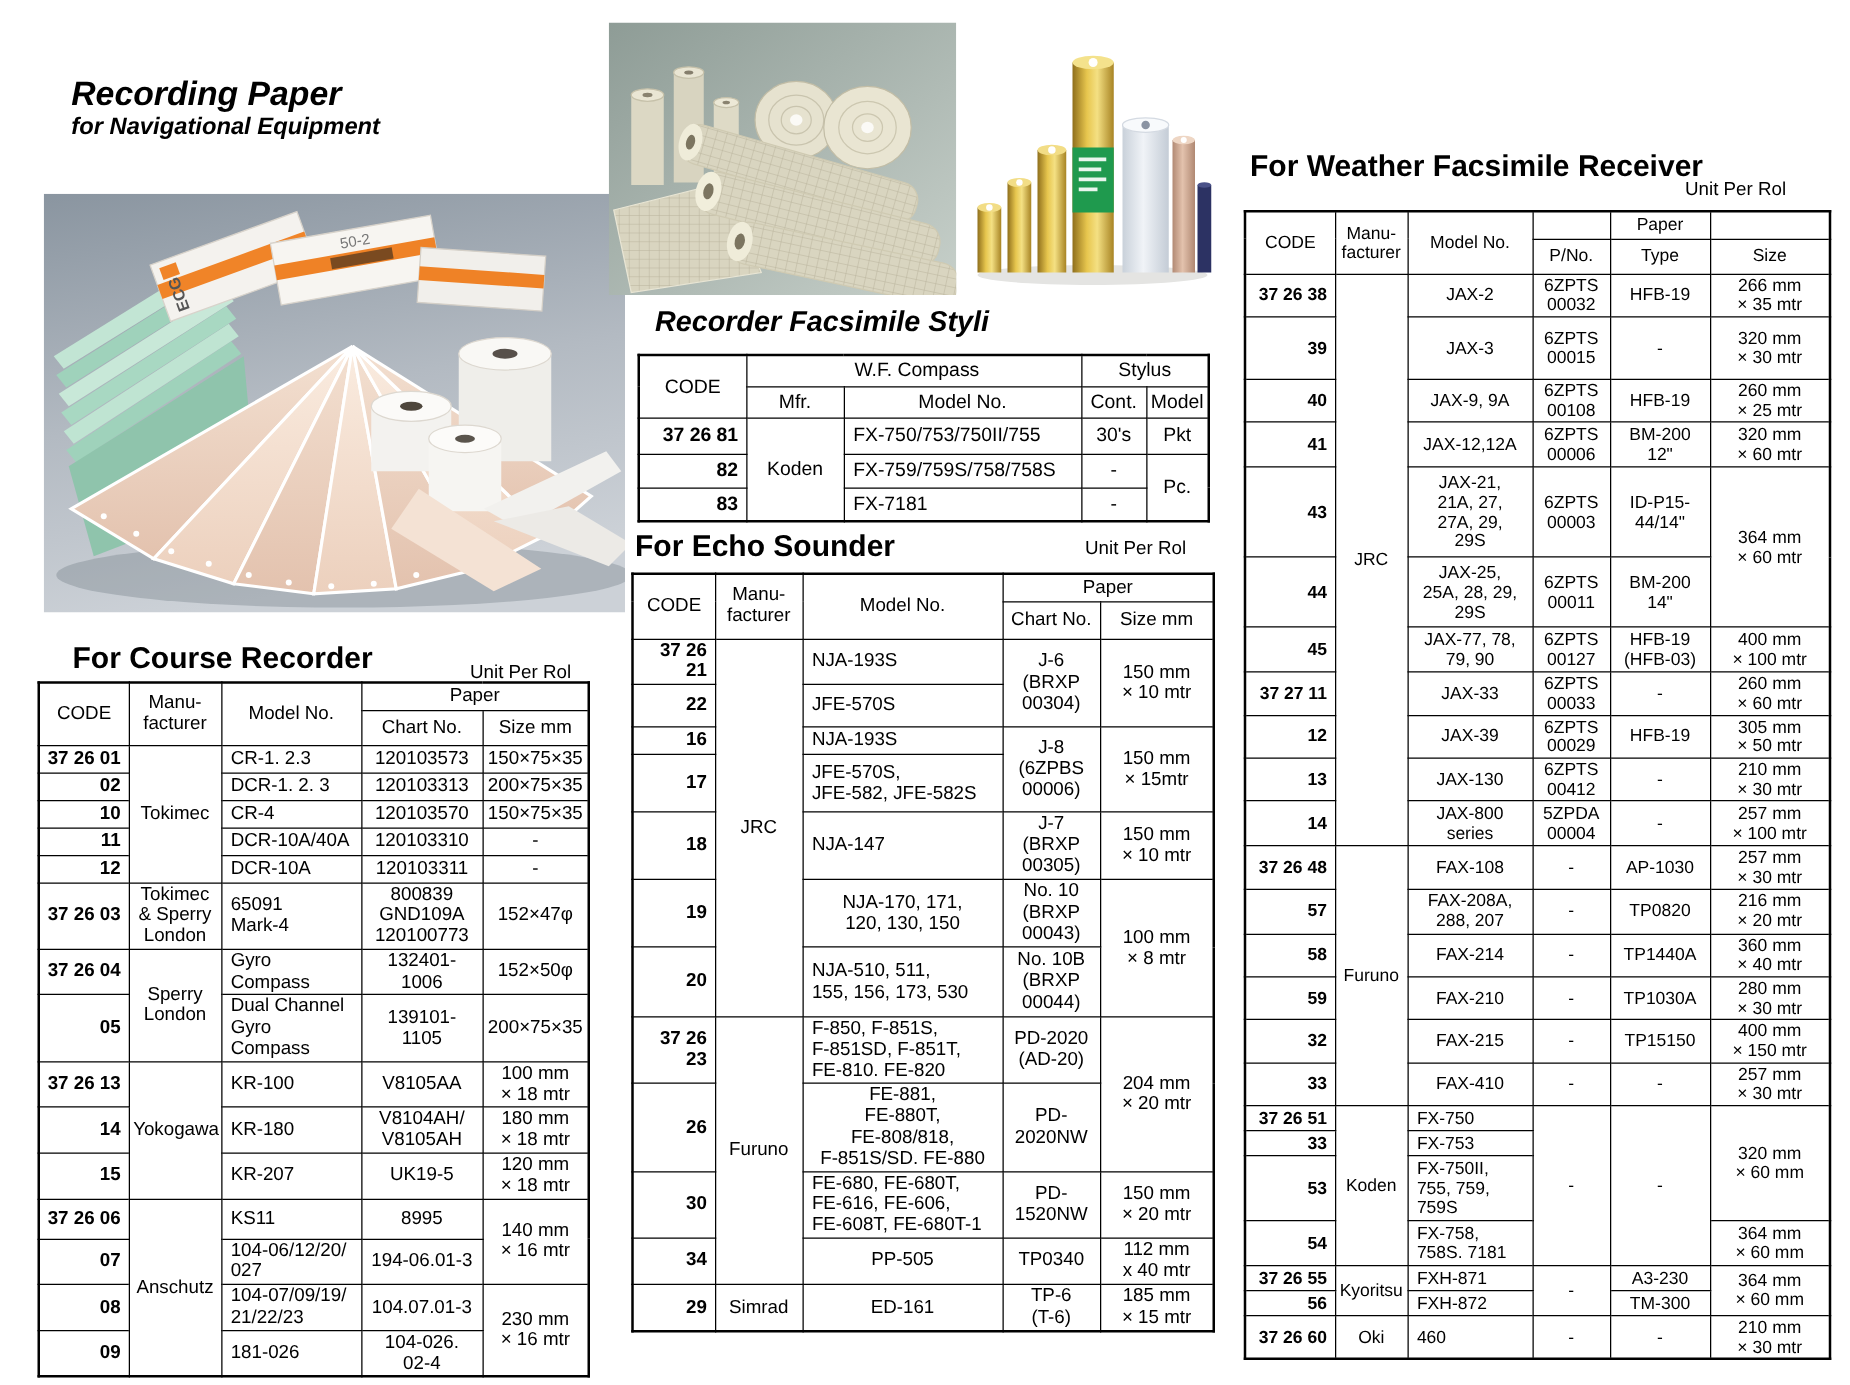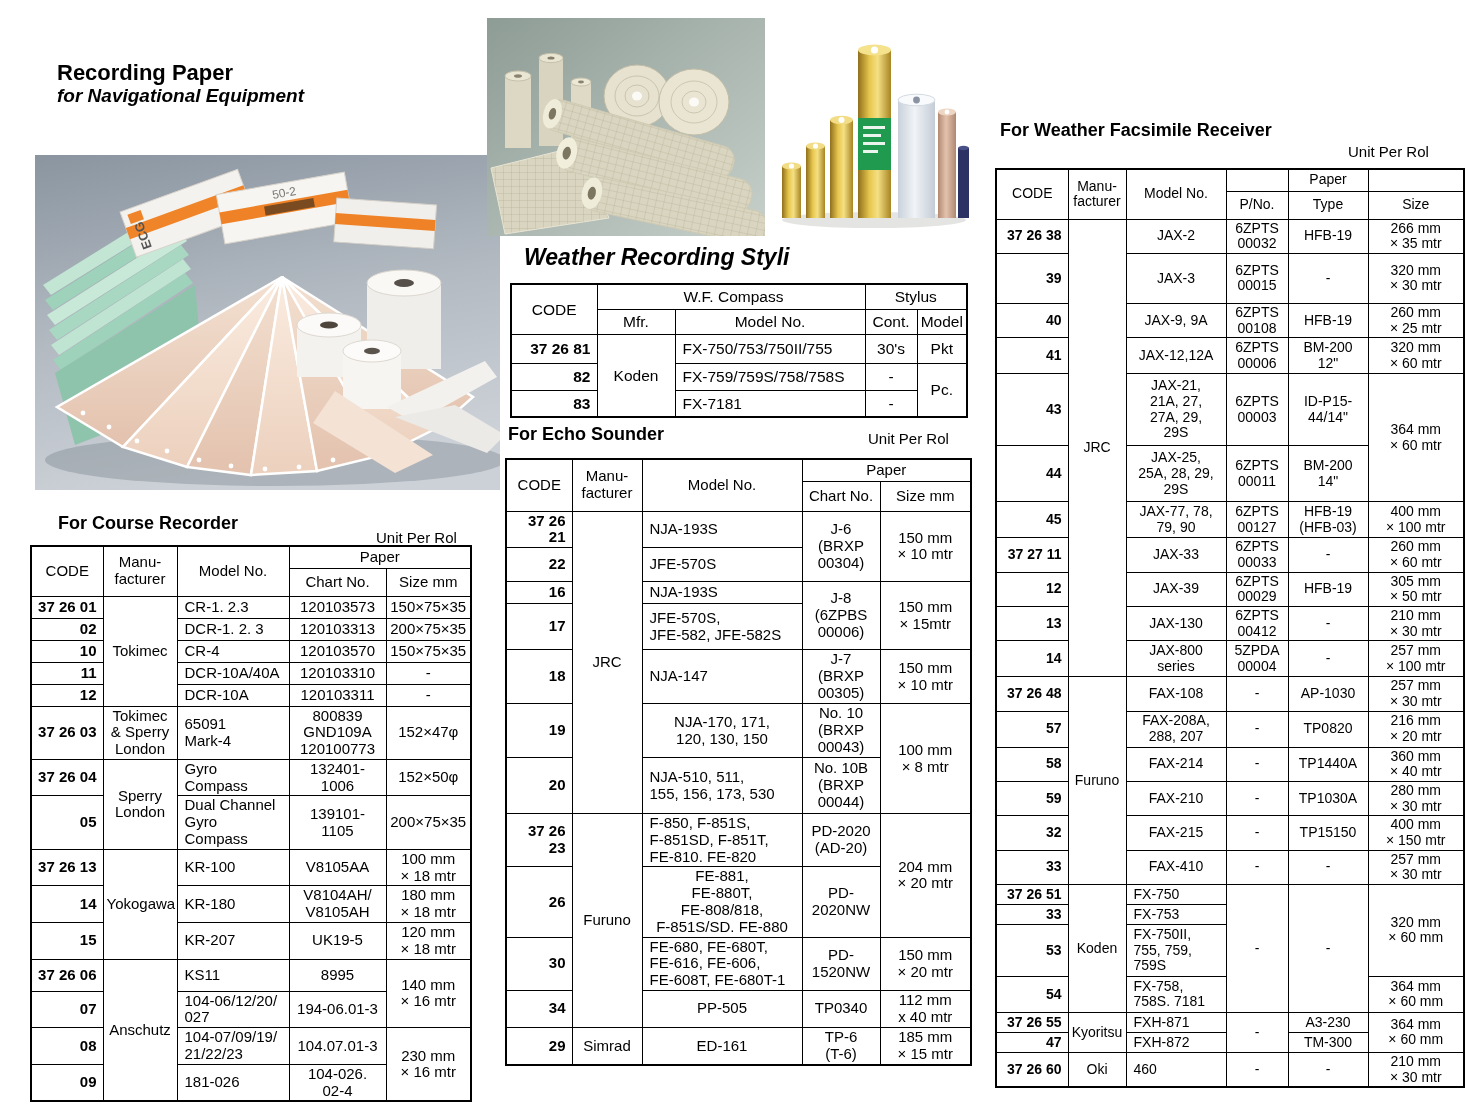--- a/index.html
+++ b/index.html
@@ -1,20 +1,20 @@
 <!DOCTYPE html>
 <html><head>
 <meta charset="utf-8">
 <style>
   html,body{margin:0;padding:0;background:#fff;}
   body{width:1480px;height:1108px;position:relative;font-family:"Liberation Sans",sans-serif;color:#000;overflow:hidden;}
   .abs{position:absolute;}
-  .pagetitle{font-size:22px;font-weight:bold;line-height:1.15;}
+  .pagetitle{font-size:27px;font-weight:bold;font-style:italic;line-height:1.15;}
   .pagesub{font-size:19px;font-weight:bold;font-style:italic;}
-  .sect{font-size:18px;font-weight:bold;}
+  .sect{font-size:24px;font-weight:bold;}
   .sect-it{font-size:23px;font-weight:bold;font-style:italic;}
   .unitnote{font-size:15px;}
   table.tbl{border-collapse:collapse;table-layout:fixed;background:#fff;position:absolute;border:2px solid #000;}
   .tbl td,.tbl th{border:1px solid #000;padding:1px 3px;vertical-align:middle;text-align:center;white-space:pre-line;line-height:1.12;overflow:hidden;font-weight:400;}
   .tbl td.code{text-align:right;font-weight:700;padding-right:6px;}
   .tbl td.l{text-align:left;padding-left:7px;}
   .t-course td,.t-course th{font-size:15px;}
   .t-styli td,.t-styli th{font-size:15.5px;}
   .t-echo td,.t-echo th{font-size:15px;}
   .t-wfr td,.t-wfr th{font-size:14px;}
@@ -220,21 +220,21 @@
     <rect x="160" y="90" width="18" height="106" fill="url(#pinkroll)"></rect>
       <ellipse cx="169" cy="90" rx="9" ry="3.4" fill="#eed6c4"></ellipse>
       <circle cx="169" cy="90" r="2.4" fill="#fff"></circle>
   </g>
   <g>
     <rect x="180" y="126" width="11" height="70" fill="#2c3263"></rect>
       <ellipse cx="185.5" cy="126" rx="5.5" ry="2.2" fill="#4a5188"></ellipse>
   </g>
 </svg>
 
-<div class="abs sect-it" style="left:524px;top:244px;">Weather Recording Styli</div>
+<div class="abs sect-it" style="left:524px;top:244px;">Recorder Facsimile Styli</div>
 <table class="tbl t-styli" style="left:510px;top:283px;width:456px;">
   <colgroup>
       <col style="width:86px">
       <col style="width:78px">
       <col style="width:190px">
       <col style="width:52px">
       <col style="width:50px">
     </colgroup>
   <tbody>
       <tr style="height:25px">
@@ -609,21 +609,21 @@
   <tr style="height:20px">
     <td class="code">37 26 55</td>
     <td rowspan="2">Kyoritsu</td>
     <td class="l">FXH-871</td>
     <td rowspan="2">-</td>
     <td>A3-230</td>
     <td rowspan="2">364 mm
 × 60 mm</td>
   </tr>
   <tr style="height:20px">
-    <td class="code">47</td>
+    <td class="code">56</td>
     <td class="l">FXH-872</td>
     <td>TM-300</td>
   </tr>
   <tr style="height:34px">
     <td class="code">37 26 60</td>
     <td>Oki</td>
     <td class="l">460</td>
     <td>-</td>
     <td>-</td>
     <td>210 mm

